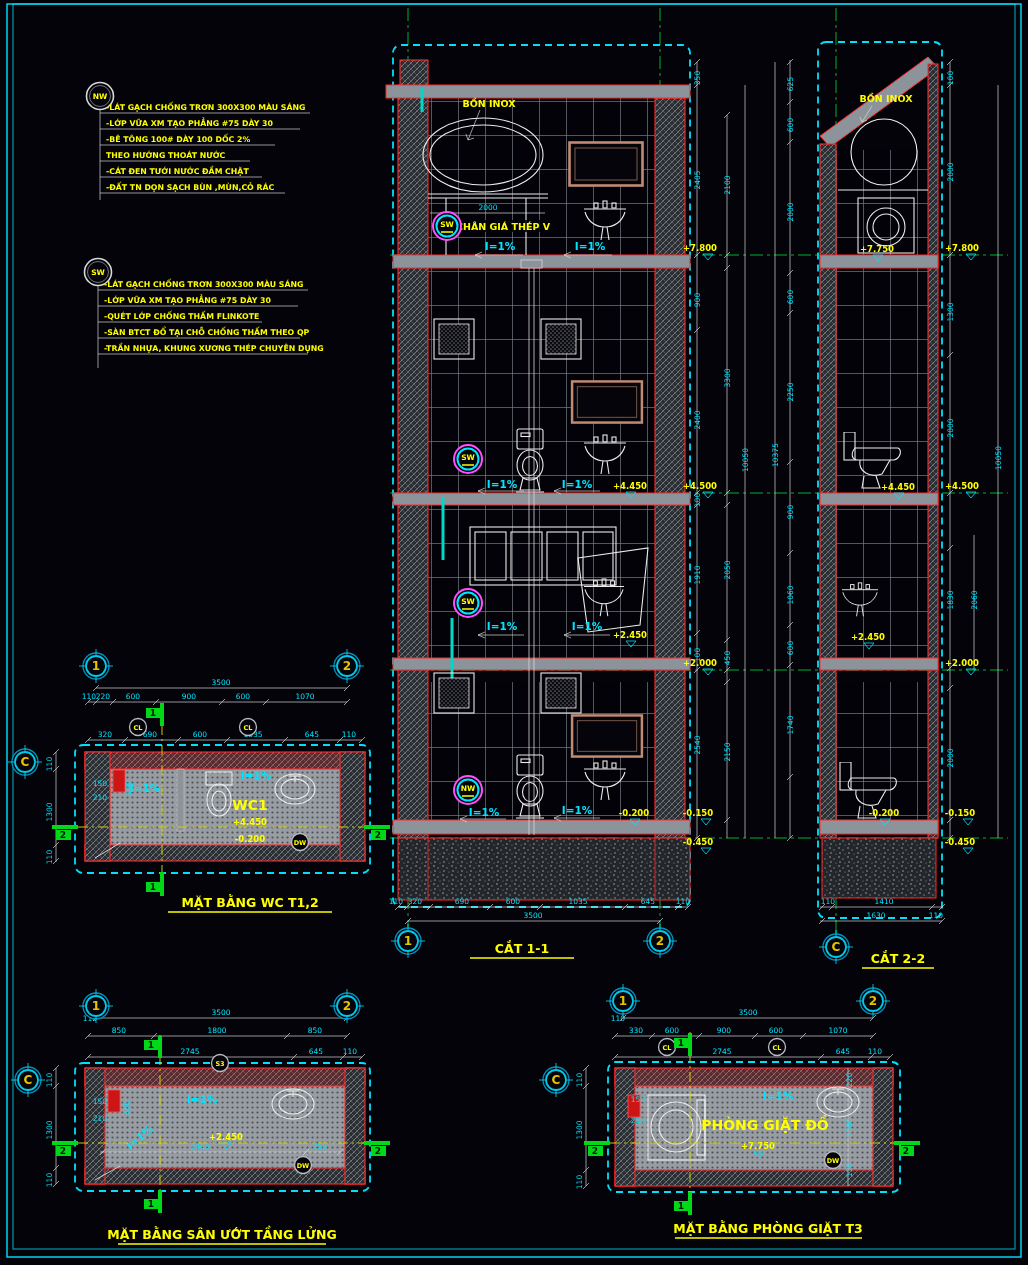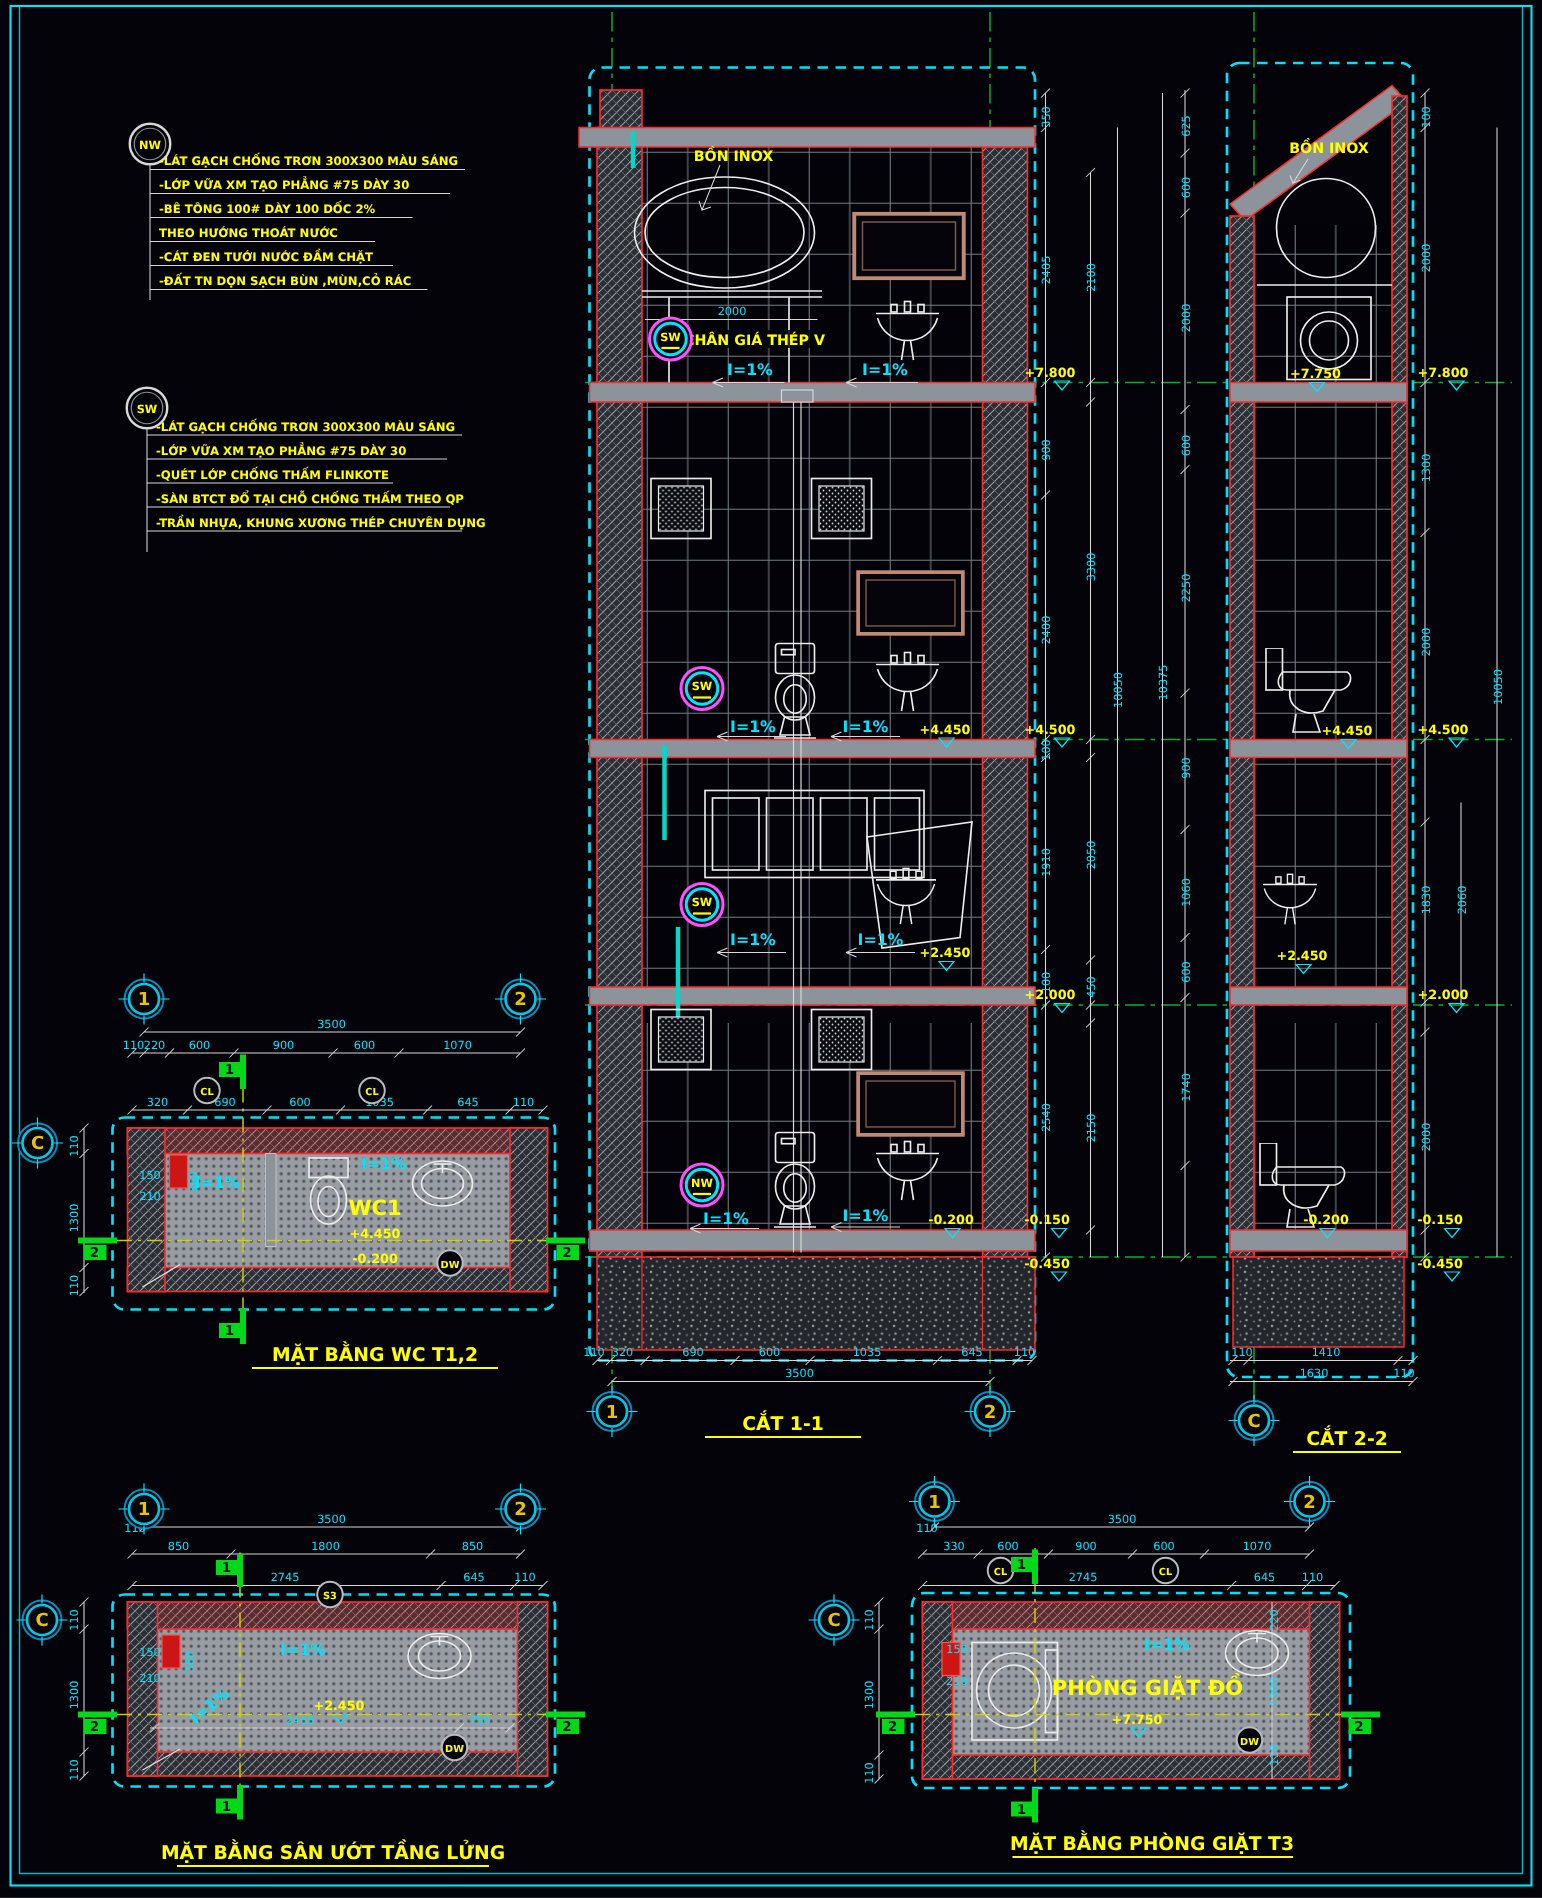--- a/index.html
+++ b/index.html
@@ -1,16 +1,16 @@
 <!DOCTYPE html>
 <html><head>
 <meta charset="utf-8">
 <style>
   html,body{margin:0;padding:0;background:#030309;}
-  .stage{position:relative;width:1028px;height:1265px;background:#a3a3a3;overflow:hidden;}
+  .stage{position:relative;width:1028px;height:1265px;background:#f9a8d4;overflow:hidden;}
   svg{font-family:"DejaVu Sans",sans-serif;}
   .sRt{stroke:#ff2a2a;fill:none;stroke-width:.8}
   .sW{stroke:#dcdcdc;fill:none;stroke-width:.9}
   .sC{stroke:#00e5ff;fill:none}
   .dashC{stroke:#00e0f8;stroke-width:1.8;fill:none;stroke-dasharray:7 5}
   .cenG{stroke:#00c43a;stroke-width:1;fill:none;stroke-dasharray:13 4 3 4;opacity:.9}
   .cenY{stroke:#d8d400;stroke-width:1;fill:none;stroke-dasharray:10 4 2 4;opacity:.95}
   .slab{fill:#8d939b;stroke:#ff2a2a;stroke-width:1}
   .wall{fill:url(#hatch);stroke:#ff2a2a;stroke-width:1.1}
   .found{fill:url(#speck);stroke:#ff2a2a;stroke-width:1}

